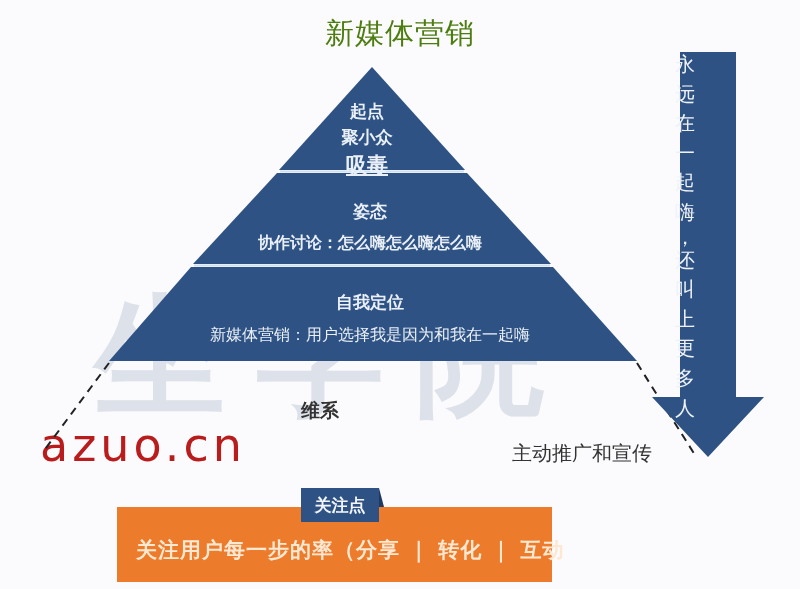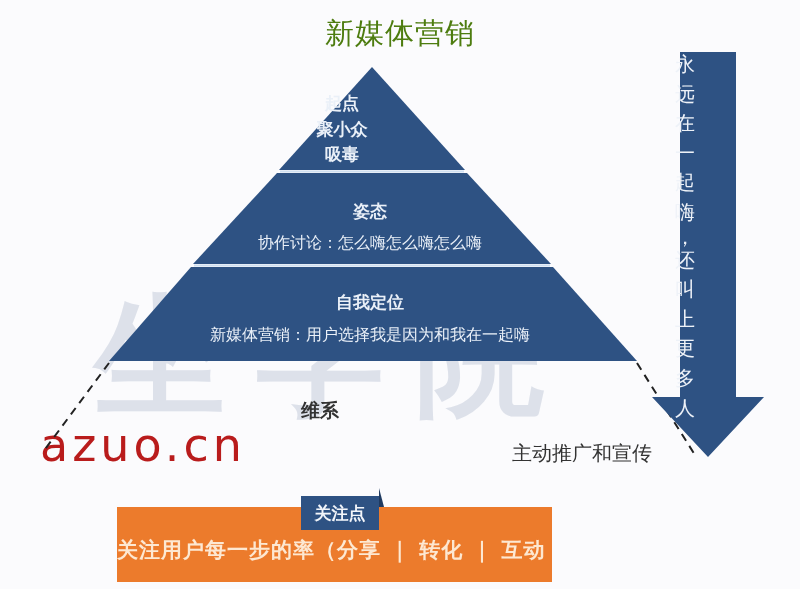--- a/index.html
+++ b/index.html
@@ -3,27 +3,27 @@
 <meta charset="utf-8">
 <style>
   html,body{margin:0;padding:0;}
   body{width:800px;height:589px;background:#fbfbfd;position:relative;overflow:hidden;font-family:"DejaVu Sans",sans-serif;}
   .abs{position:absolute;}
   #title{left:0;width:800px;top:14px;text-align:center;font-size:29px;color:#4d7c0f;letter-spacing:1px;}
   svg.main{position:absolute;left:0;top:0;}
   .wm-big{left:95px;top:270px;font-size:130px;color:#dde1ea;font-weight:bold;letter-spacing:30px;white-space:nowrap;}
   .wm-small{left:40px;top:418px;font-size:46px;color:#b91c1c;letter-spacing:4px;}
   .pt{color:#eaf0f8;text-align:center;font-weight:bold;}
-  .lvl1{left:292px;width:100px;}
+  .lvl1{left:317px;width:100px;margin-top:8px;}
   .arrow-text{left:668px;top:50px;width:34px;text-align:center;color:#eef2f8;font-size:20px;line-height:29.6px;}
   .base-h{left:0;width:640px;top:398px;text-align:center;font-size:19px;color:#333;font-weight:bold;}
   .base-s{left:0;width:652px;top:440px;text-align:right;font-size:20px;color:#333;}
   .orange{left:117px;top:507px;width:435px;height:75px;background:#ec7b2c;}
-  .orange-text{left:117px;top:536px;width:435px;text-align:left;font-size:21px;color:#fde8d2;white-space:nowrap;letter-spacing:1px;font-weight:bold;}
-  .tag{left:301px;top:488px;width:78px;height:34px;background:#2e5283;color:#f2f5fa;font-size:17px;text-align:center;line-height:34px;font-weight:bold;margin-top:8px;}
+  .orange-text{left:117px;top:536px;width:435px;text-align:left;font-size:21px;color:#fde8d2;white-space:nowrap;letter-spacing:1px;font-weight:bold;padding-left:19px;}
+  .tag{left:301px;top:488px;width:78px;height:34px;background:#2e5283;color:#f2f5fa;font-size:17px;text-align:center;line-height:34px;font-weight:bold;}
 </style>
 </head>
 <body>
 
 <div class="abs wm-big">坐学院</div>
 <div class="abs wm-small">azuo.cn</div>
 
 <svg class="main" width="800" height="589">
 
   <polygon points="372,67 279,170 465,170" fill="#2e5283"></polygon>
@@ -37,24 +37,24 @@
 
   <polygon points="680,52 736,52 736,397 764,397 708,457 652,397 680,397" fill="#2e5283"></polygon>
 
   <polygon points="379,488 384,507 379,507" fill="#1f3a60"></polygon>
 </svg>
 
 <div class="abs" id="title">新媒体营销</div>
 
 <div class="abs pt lvl1" style="top:92px;font-size:17px;">起点</div>
 <div class="abs pt lvl1" style="top:118px;font-size:17px;">聚小众</div>
-<div class="abs pt lvl1" style="top:143px;font-size:17px;">吸毒</div>
+<div class="abs pt lvl1" style="top:143px;font-size:21px;text-decoration:underline;">吸毒</div>
 
 <div class="abs pt" style="left:200px;width:340px;top:200px;font-size:17px;">姿态</div>
-<div class="abs pt" style="left:200px;width:340px;top:233px;font-size:16px;font-weight:normal;">协作讨论：怎么嗨怎么嗨怎么嗨</div>
+<div class="abs pt" style="left:200px;width:340px;top:233px;font-size:16px;font-weight:bold;">协作讨论：怎么嗨怎么嗨怎么嗨</div>
 
 <div class="abs pt" style="left:150px;width:440px;top:291px;font-size:17px;font-family:Liberation Serif, serif;">自我定位</div>
 <div class="abs pt" style="left:150px;width:440px;top:325px;font-size:16px;font-weight:normal;">新媒体营销：用户选择我是因为和我在一起嗨</div>
 
 <div class="abs arrow-text">
   <div>永</div>
   <div>远</div>
   <div>在</div>
   <div>一</div>
   <div>起</div>

